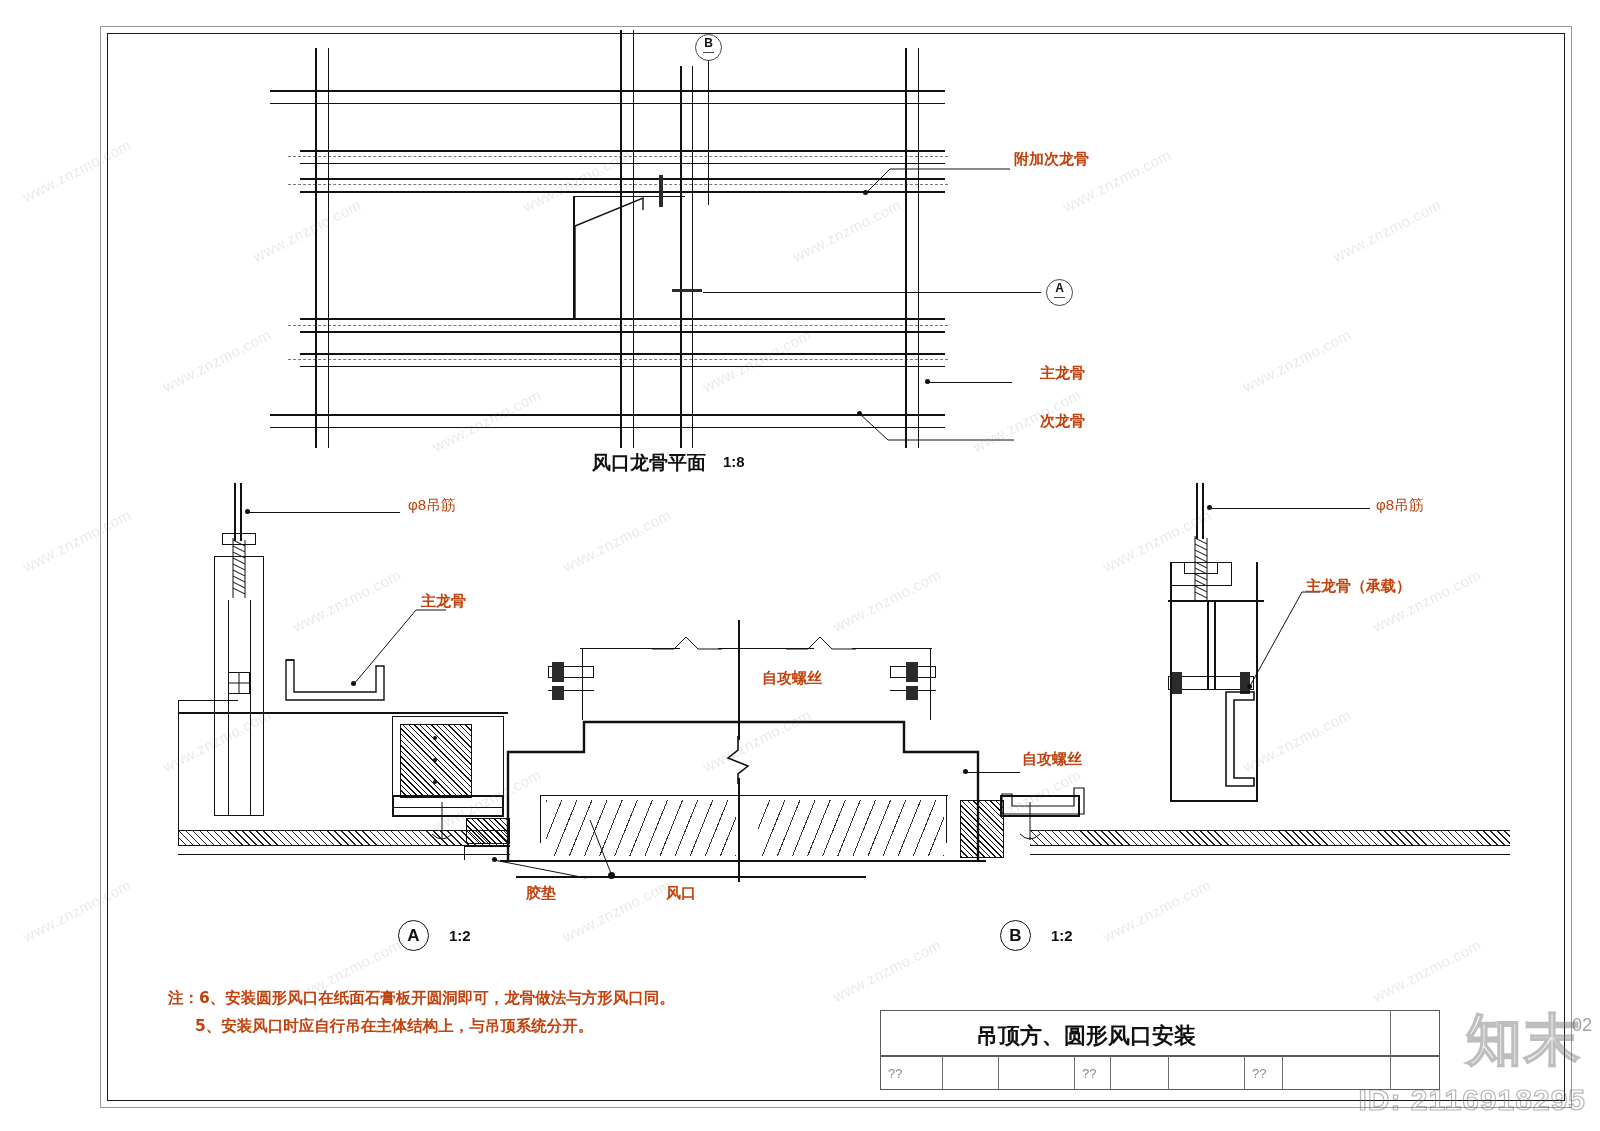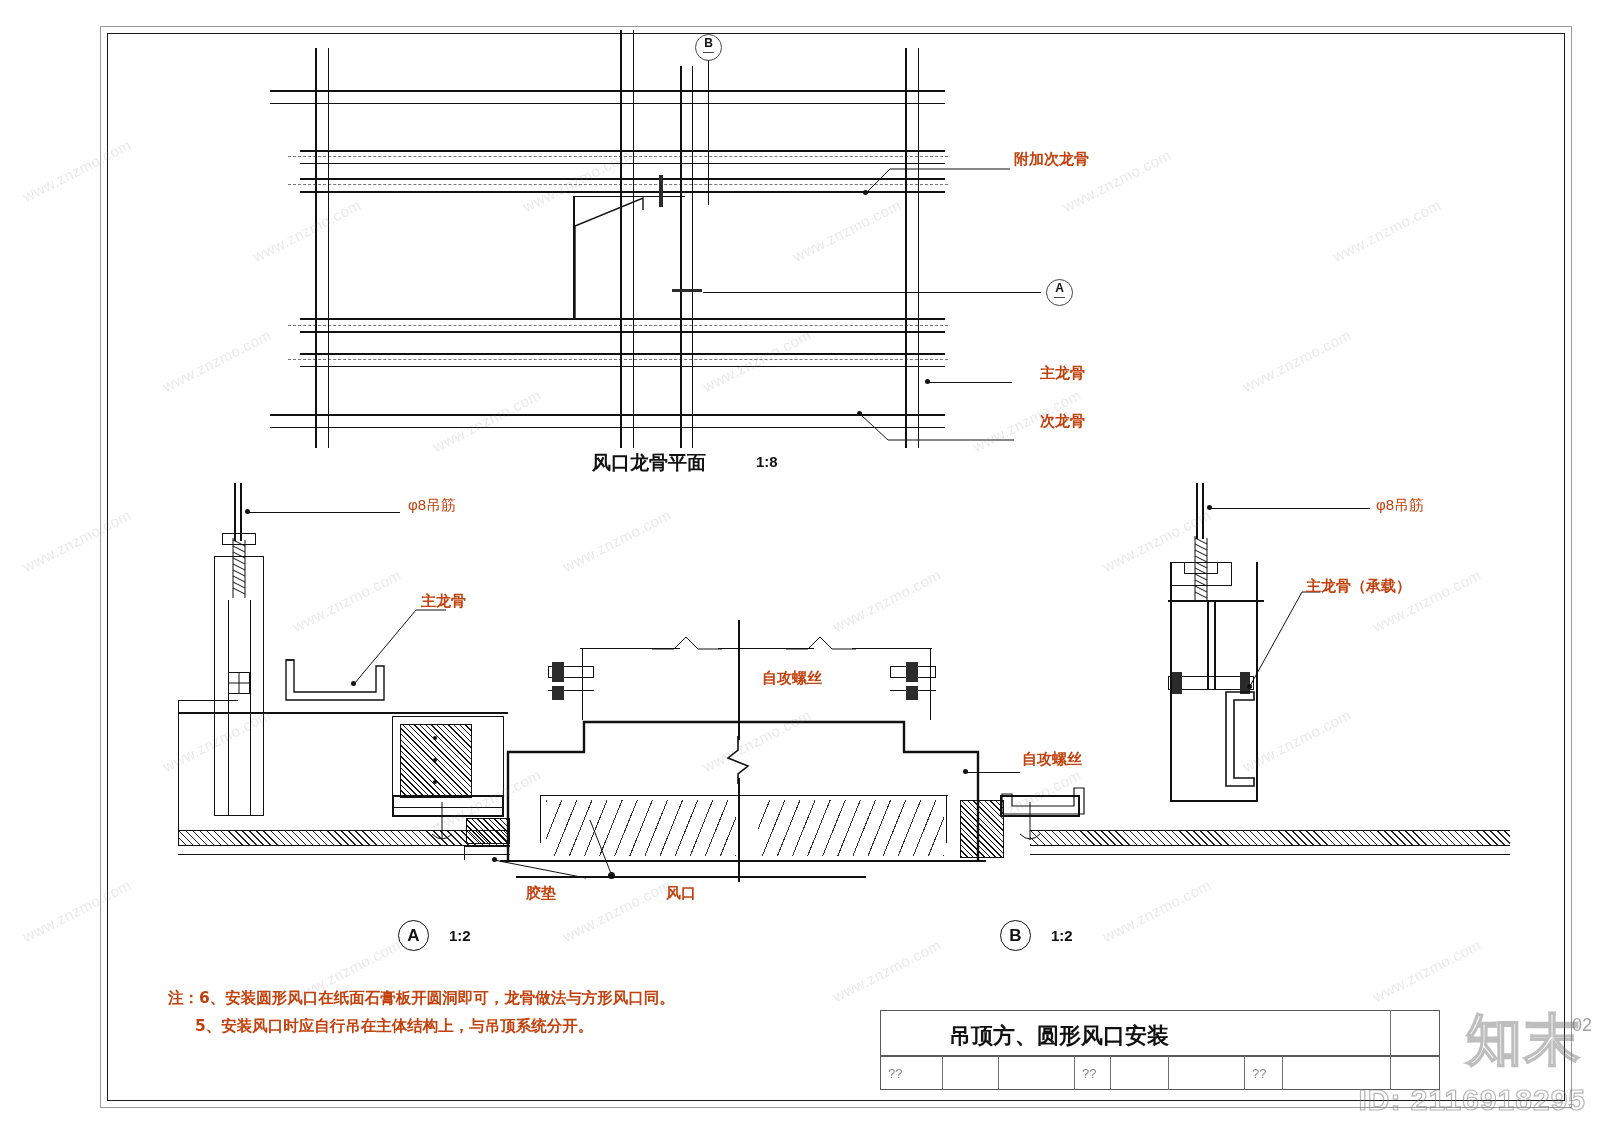--- a/index.html
+++ b/index.html
@@ -160,21 +160,21 @@
 
     <div style="position:absolute;left:856px;top:410px;width:160px;height:36px;">
       <svg width="160" height="36" viewBox="0 0 160 36">
         <polyline points="4,4 32,30 158,30" fill="none" stroke="#111" stroke-width="1"></polyline>
       </svg>
     </div>
     <div class="dot" style="left:857px;top:411px;"></div>
     <div class="lbl lbl-cn" style="left:1040px;top:413px;">次龙骨</div>
 
     <div class="ttl" style="left:592px;top:450px;">风口龙骨平面</div>
-    <div class="scale" style="left:756px;top:453px;">1:8</div>
+    <div class="scale" style="left:723px;top:453px;">1:8</div>
   </div>
 
   <div class="hatch-ceil" style="left:178px;top:830px;width:332px;height:16px;"></div>
   <div class="hatch-ceil" style="left:1030px;top:830px;width:480px;height:16px;"></div>
   <div class="ln h" style="left:178px;top:854px;width:332px;"></div>
   <div class="ln h" style="left:1030px;top:854px;width:480px;"></div>
 
   <div>
 
     <div class="ln v2" style="left:234px;top:483px;height:58px;"></div>
@@ -403,21 +403,21 @@
     <div class="scale" style="left:1051px;top:927px;">1:2</div>
   </div>
 
   <div>
     <div class="lbl lbl-cn" style="left:168px;top:990px;font-size:15.5px;">注：6、安装圆形风口在纸面石膏板开圆洞即可，龙骨做法与方形风口同。</div>
     <div class="lbl lbl-cn" style="left:195px;top:1018px;font-size:15.5px;">5、安装风口时应自行吊在主体结构上，与吊顶系统分开。</div>
   </div>
 
   <div>
     <div class="tb" style="left:880px;top:1010px;width:560px;height:46px;"></div>
-    <div class="tb-title" style="left:949px;top:1021px;">吊顶方、圆形风口安装</div>
+    <div class="tb-title" style="left:976px;top:1021px;">吊顶方、圆形风口安装</div>
 
     <div class="tb" style="left:880px;top:1056px;width:560px;height:34px;"></div>
     <div class="ln v thin" style="left:942px;top:1056px;height:34px;"></div>
     <div class="ln v thin" style="left:998px;top:1056px;height:34px;"></div>
     <div class="ln v thin" style="left:1074px;top:1056px;height:34px;"></div>
     <div class="ln v thin" style="left:1110px;top:1056px;height:34px;"></div>
     <div class="ln v thin" style="left:1168px;top:1056px;height:34px;"></div>
     <div class="ln v thin" style="left:1244px;top:1056px;height:34px;"></div>
     <div class="ln v thin" style="left:1282px;top:1056px;height:34px;"></div>
     <div class="ln v thin" style="left:1390px;top:1010px;height:80px;"></div>

